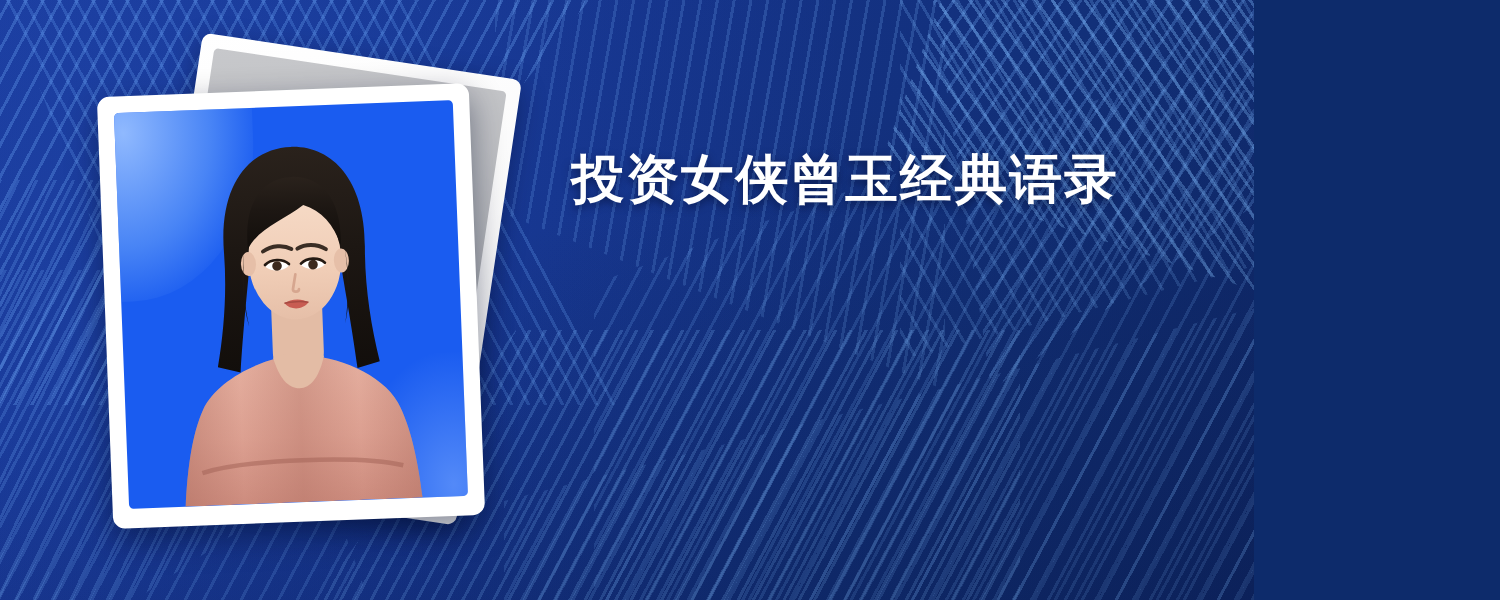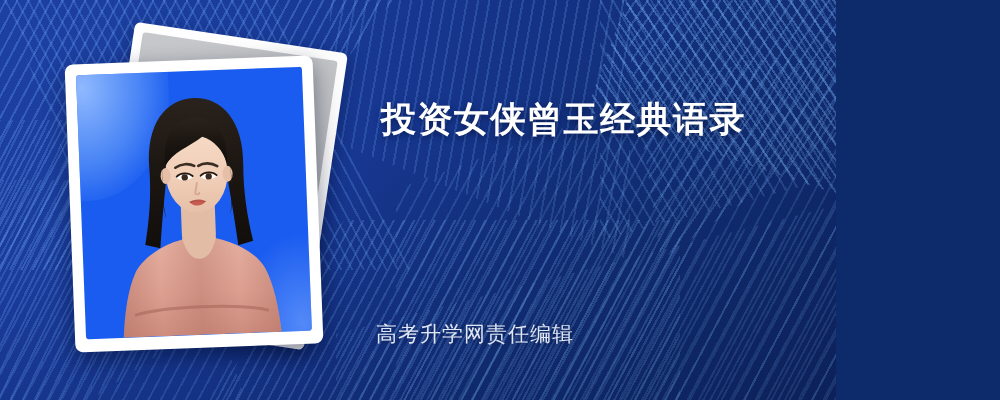--- a/index.html
+++ b/index.html
@@ -370,15 +370,14 @@
           <path d="M85 117 C89 114 97 114 101 117 C97 122 89 122 85 117 Z" fill="#c85c52"></path>
           <path d="M85 117 C89 116 97 116 101 117" stroke="#a64a42" stroke-width="1" fill="none"></path>
         </svg>
       </div>
     </div>
   </div>
 
   <div class="headline">投资女侠曾玉经典语录</div>
 
 
-  <div class="author-role">高考升学网责任编辑</div>
 
 </div>
 
 </body></html>

